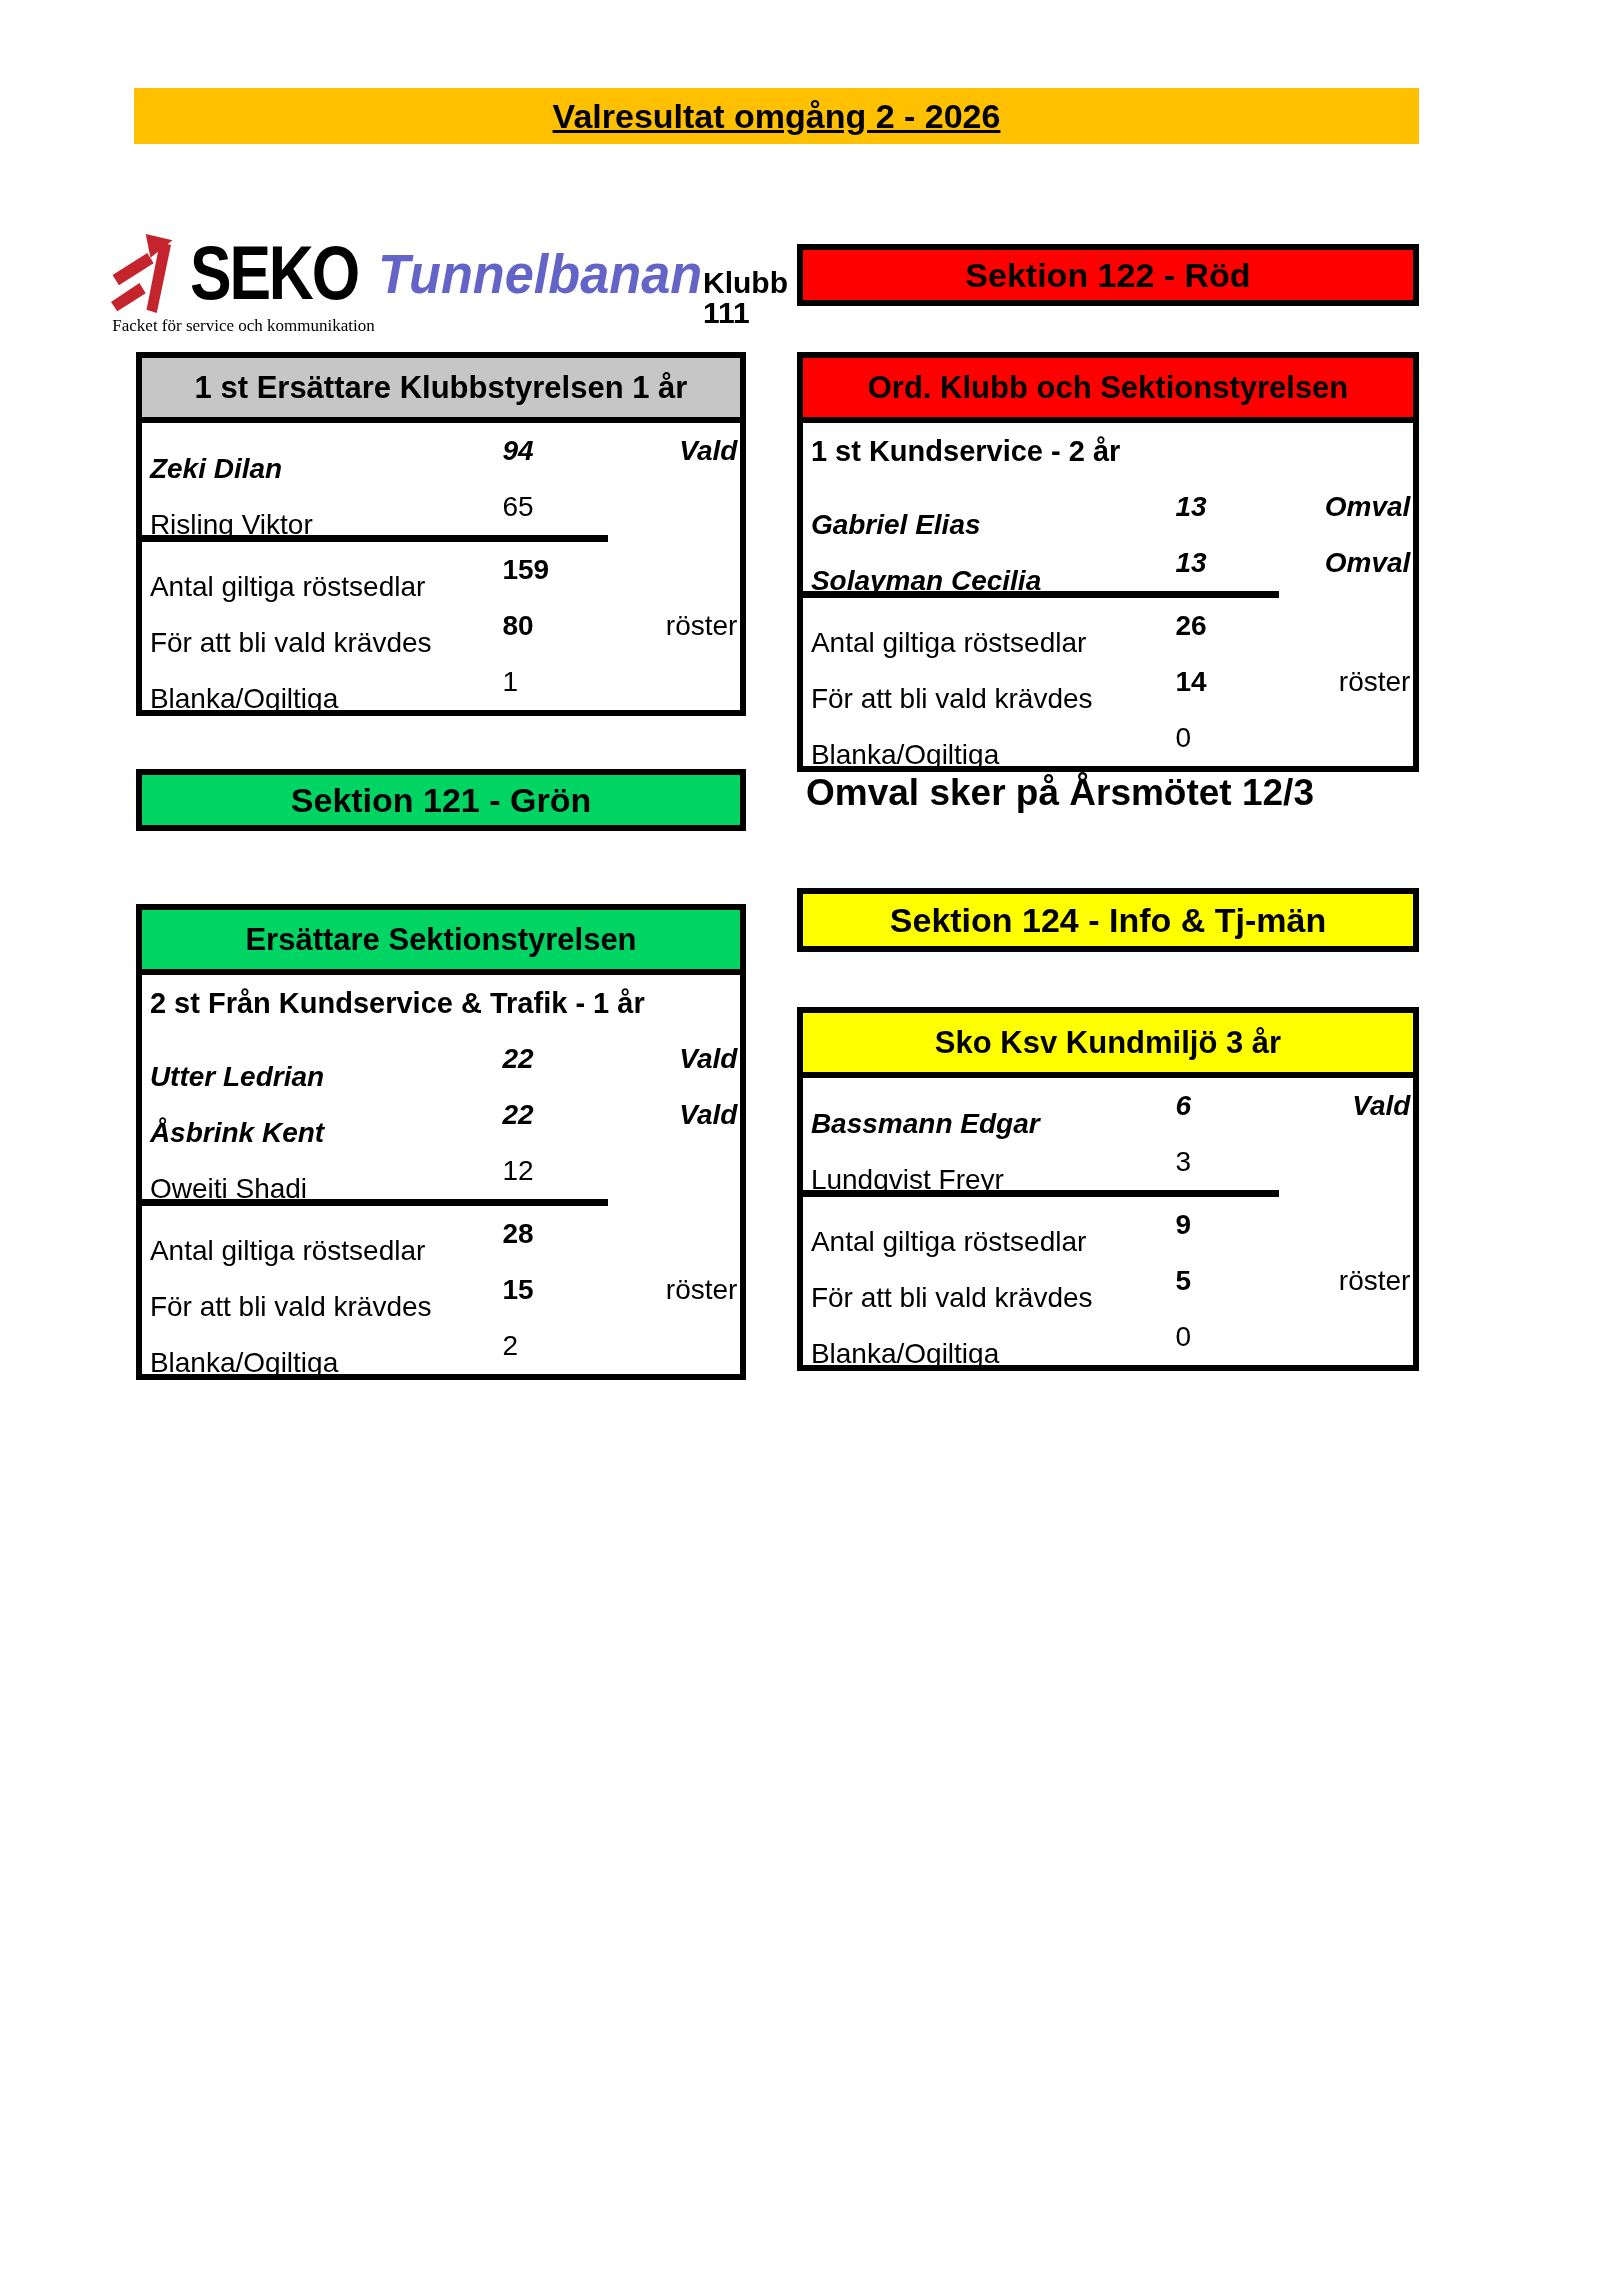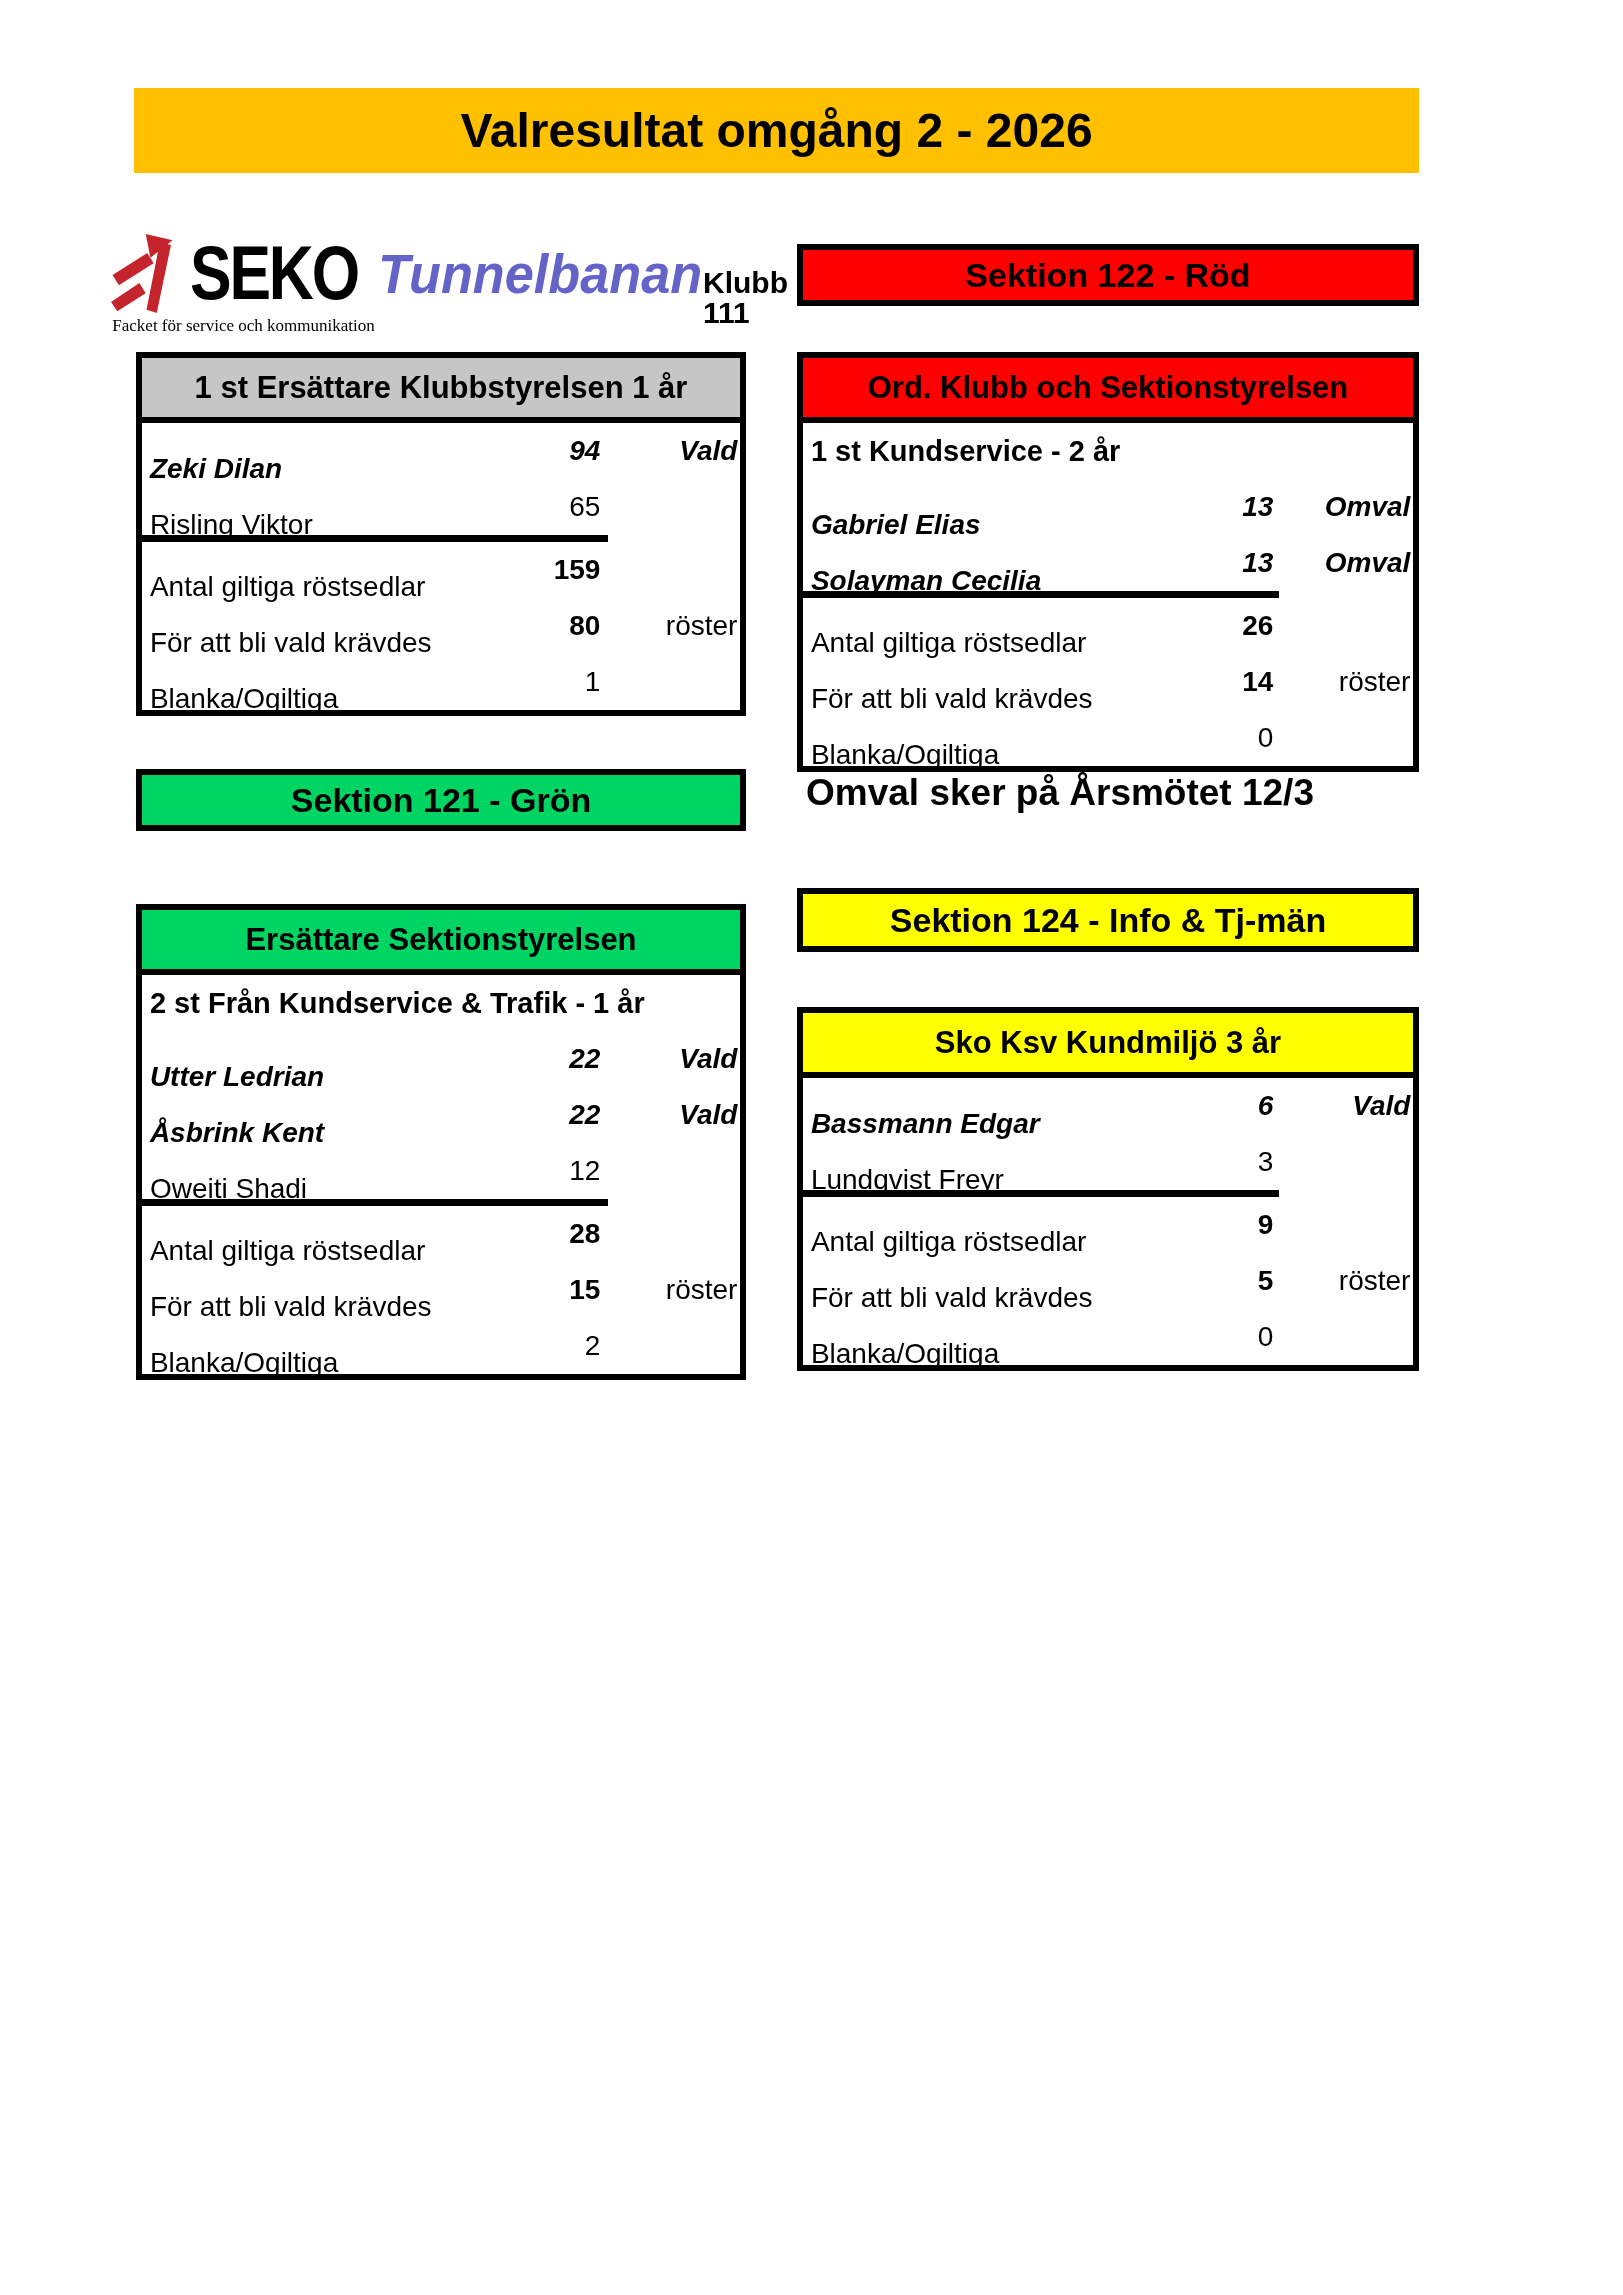--- a/index.html
+++ b/index.html
@@ -2,23 +2,23 @@
 <html style="--title_bg: #ffc000; --red: #ff0000; --green: #00d563; --yellow: #ffff00; --gray: #c6c6c6; --seko_red: #c4242c; --tunnelbanan_blue: #6464c8;font-size:10.5px"><head>
 <meta charset="utf-8">
 <style>
   html,body{margin:0;padding:0;}
   body{
     width:1623px;height:2295px;background:#ffffff;position:relative;
     font-family:"Liberation Sans", sans-serif;color:#000;overflow:hidden;
   }
   
   #title-banner{
-    position:absolute;left:134px;top:88px;width:1285px;height:85px;
+    position:absolute;left:134px;top:88px;width:1285px;height:56px;
     background:var(--title_bg);display:flex;align-items:center;justify-content:center;
-    font-size:48px;font-weight:bold;
+    font-size:34px;font-weight:bold;text-decoration:underline;
   }
   
   #logo{position:absolute;left:111px;top:234px;width:661px;height:101px;}
   #logo-mark{position:absolute;left:0;top:0;width:71px;height:79px;}
   #logo-seko{position:absolute;left:79px;top:1.3px;font-size:76px;font-weight:bold;
     letter-spacing:-2.6px;line-height:1;transform:scaleX(.82);transform-origin:left top;}
   #logo-tunnelbanan{position:absolute;left:267px;top:13px;font-size:55px;font-weight:bold;
     font-style:italic;color:var(--tunnelbanan_blue);line-height:1;transform:scaleX(.95);transform-origin:left top;}
   #logo-klubb{position:absolute;left:592px;top:34px;font-size:30px;font-weight:bold;line-height:1;}
   #logo-tagline{position:absolute;left:1.3px;top:82px;font-size:17px;
@@ -40,21 +40,21 @@
   .thead{height:59px;display:flex;align-items:center;justify-content:center;
     border-bottom:6.5px solid #000;font-weight:bold;font-size:31px;text-align:center;}
   .thead.gray{background:var(--gray);}
   .thead.red{background:var(--red);text-align:center;}
   .thead.green{background:var(--green);}
   .thead.yellow{background:var(--yellow);}
   .subhead{height:56px;display:flex;align-items:center;padding-left:7.9px;
     font-weight:bold;font-size:29px;}
   .trow{height:56px;display:flex;align-items:center;padding:0 2.6px 0 7.9px;font-size:28px;}
   .cname{flex:1;white-space:nowrap;margin-top:35px;}
-  .cvotes{width:98px;text-align:right;}
+  .cvotes{width:98px;text-align:left;}
   .cstatus{width:137px;text-align:right;}
   .winner{font-weight:bold;font-style:italic;}
   .sumrow .cvotes{font-weight:bold;}
   .sumrow.plain .cvotes{font-weight:normal;}
   .rule{height:6.5px;background:#000;width:78%;}
 </style>
 </head>
 <body>
 
 <div id="title-banner">Valresultat omgång 2 - 2026</div>

